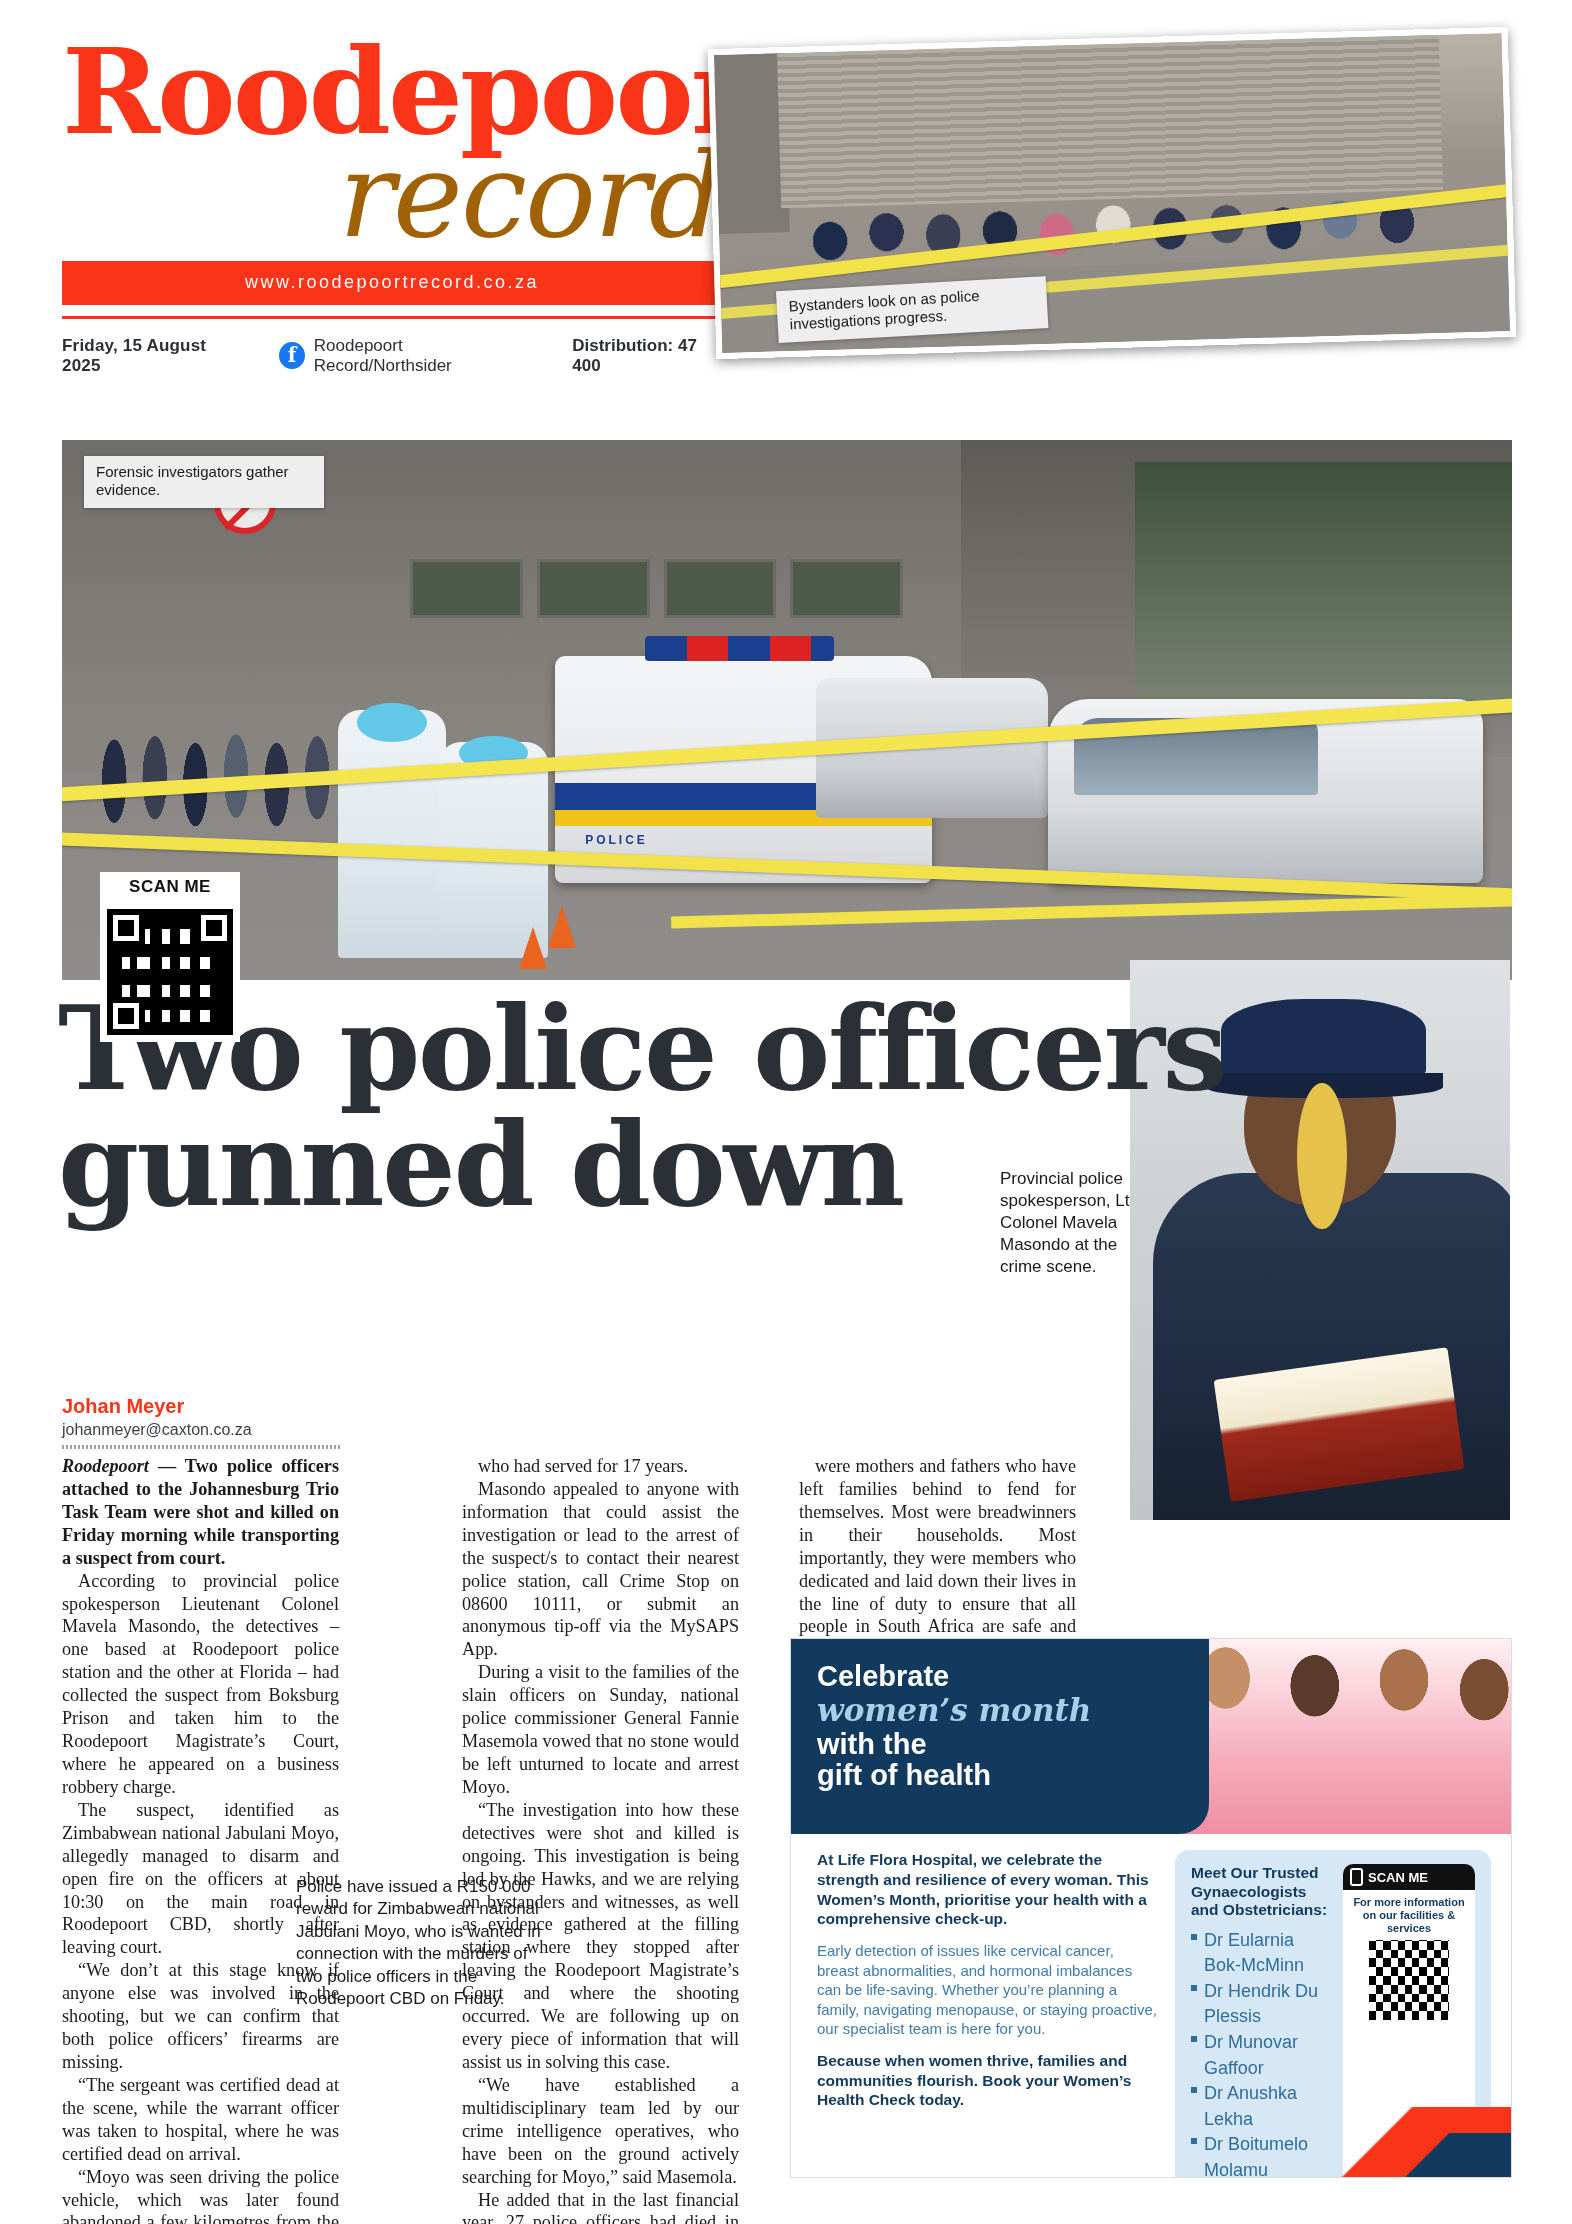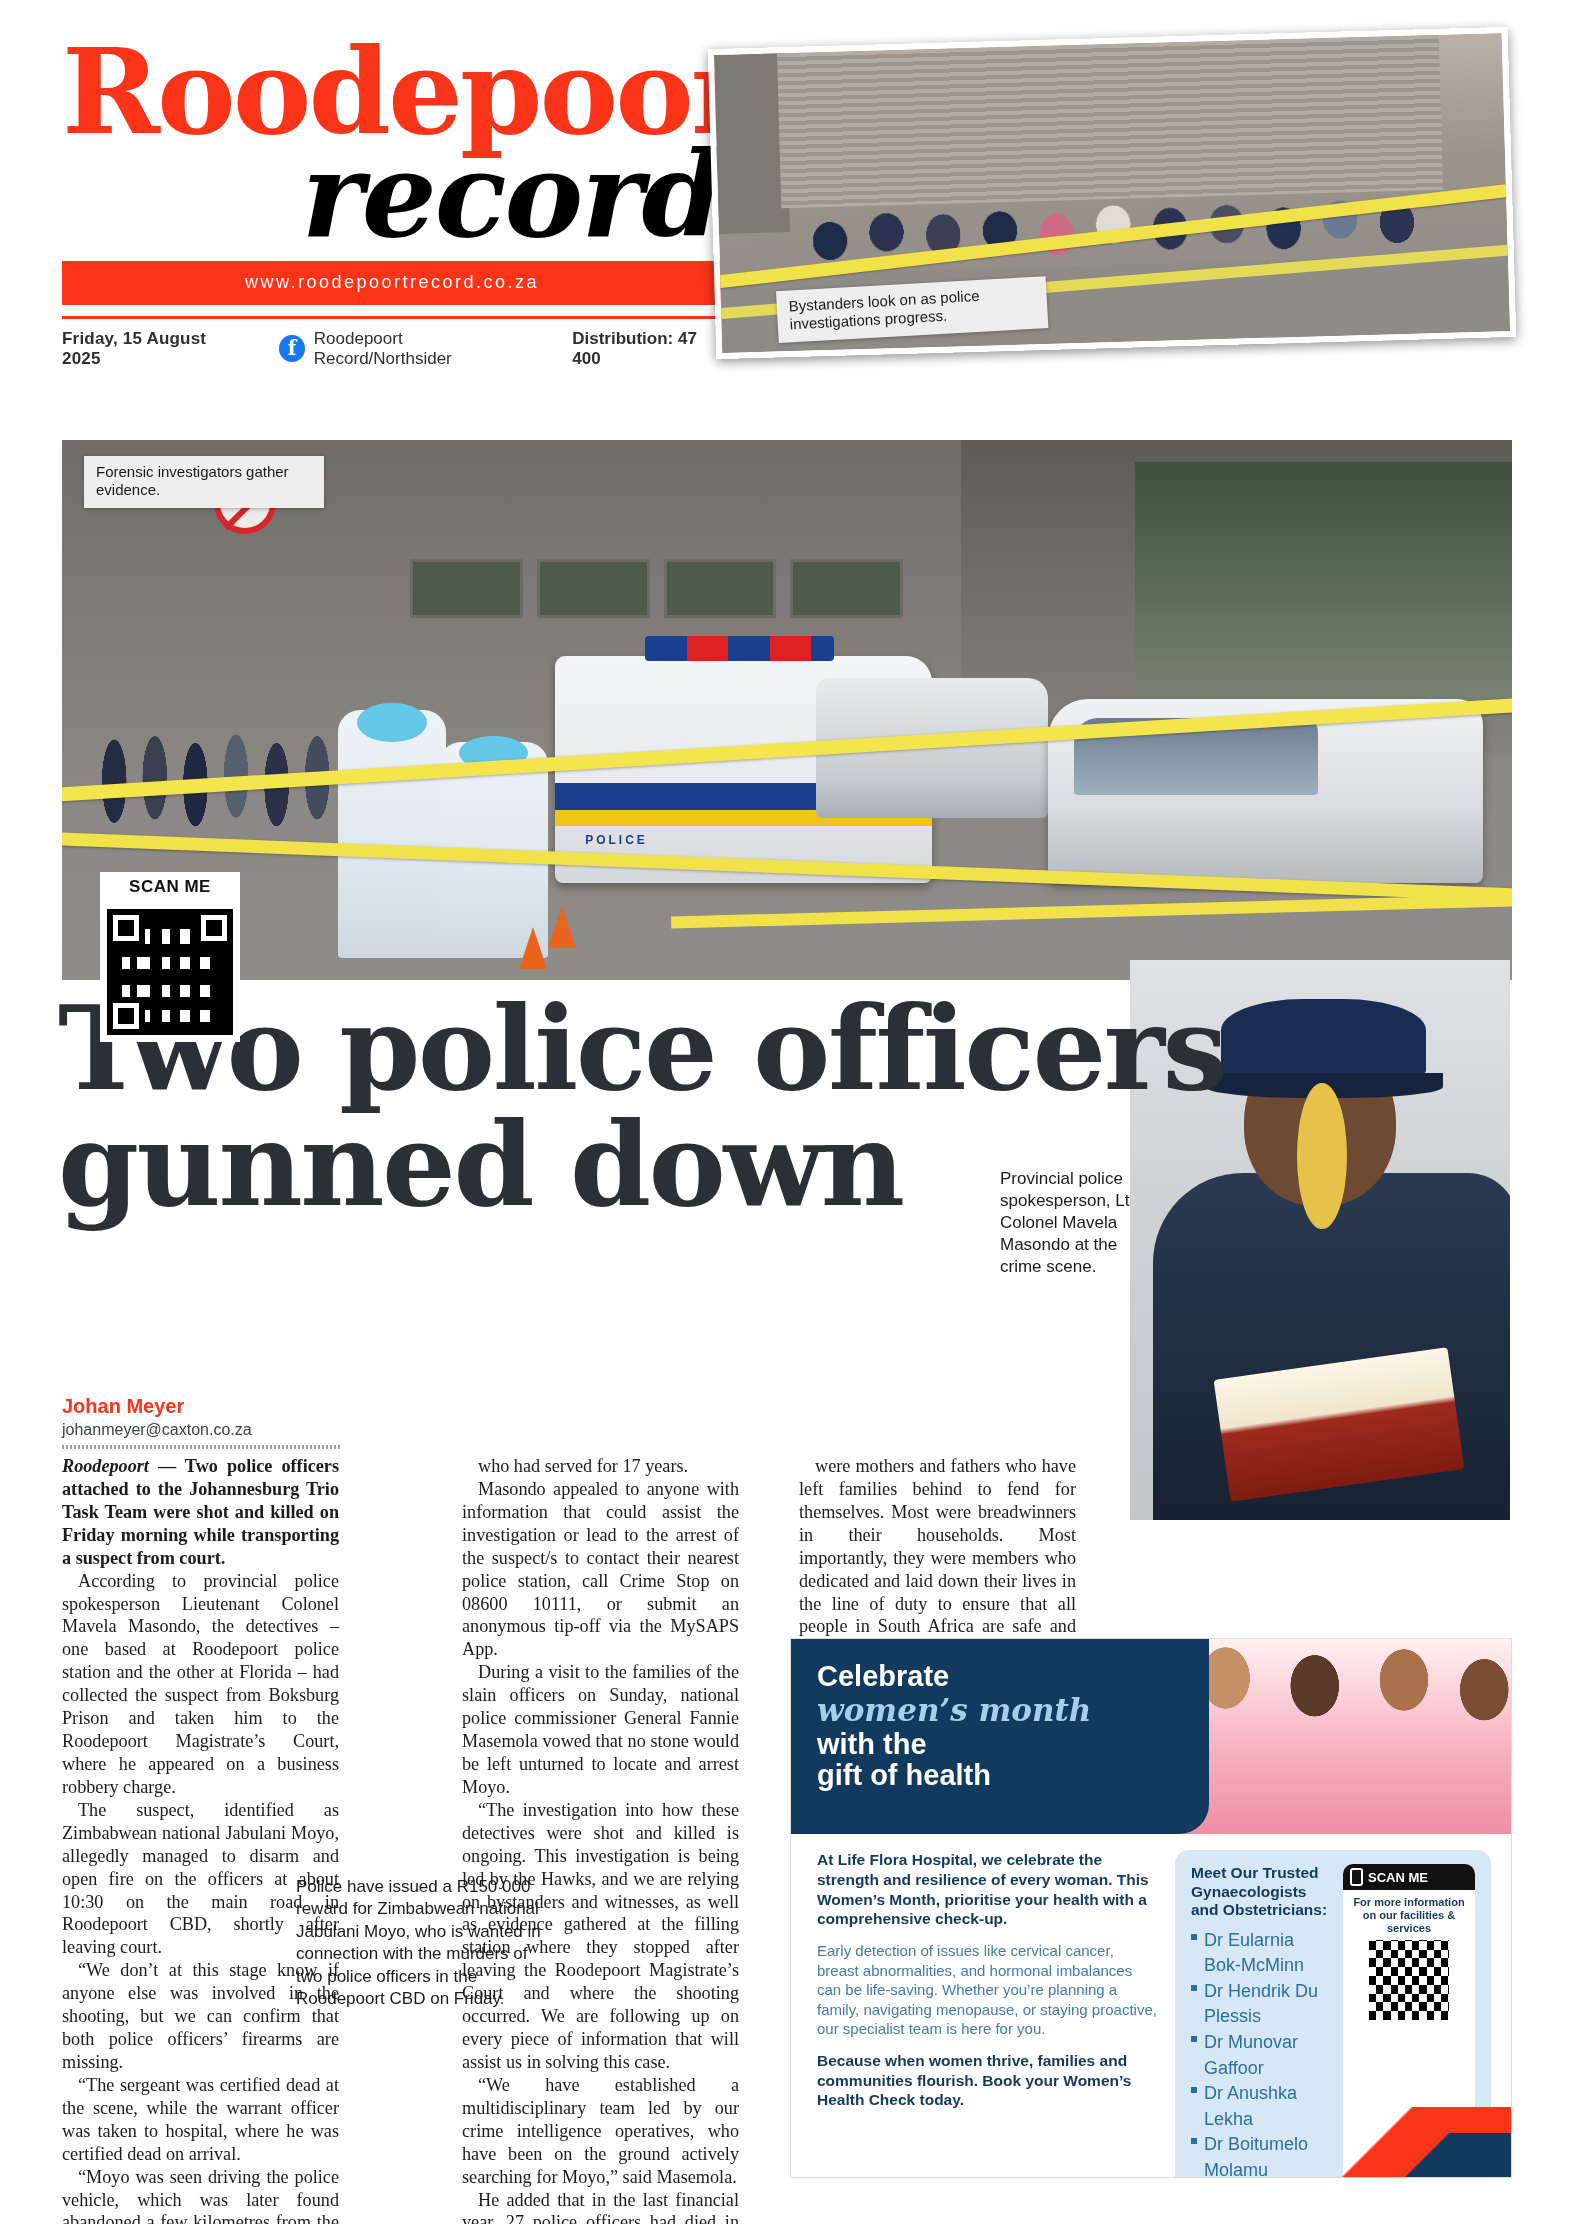--- a/index.html
+++ b/index.html
@@ -20,40 +20,40 @@
     font-weight:700;
     font-size:118px;
     line-height:0.92;
     color:#FA3418;
     letter-spacing:-3px;
     white-space:nowrap;
   }
   .mast-bottom {
     font-family:"DejaVu Serif", serif;
     font-style:italic;
-    font-weight:700;
+    font-weight:400;
     font-size:118px;
     line-height:0.95;
-    color:#000000;
+    color:#a16207;
     text-align:right;
     letter-spacing:-2px;
     margin-top:-8px;
   }
   .mast-url {
     margin-top:10px;
     background:#FA3418;
     height:44px;
     display:flex; align-items:center; justify-content:center;
   }
   .mast-url span {
     color:#fff; font-size:18px; letter-spacing:2.5px; font-weight:400;
   }
   .mast-rule { height:3px; background:#FA3418; margin-top:11px; }
   .mast-info {
-    margin-top:10px;
+    margin-top:17px;
     display:flex; align-items:center; justify-content:space-between;
     font-size:17px;
     gap:39px;
   }
   .mast-date { font-weight:700; letter-spacing:0.2px; }
   .mast-fb { display:flex; align-items:center; gap:9px; }
   .fb-circle {
     width:27px; height:27px; border-radius:50%; background:#1877F2;
     display:flex; align-items:center; justify-content:center;
     color:#fff; font-family:"DejaVu Serif",serif; font-weight:700; font-size:20px;

